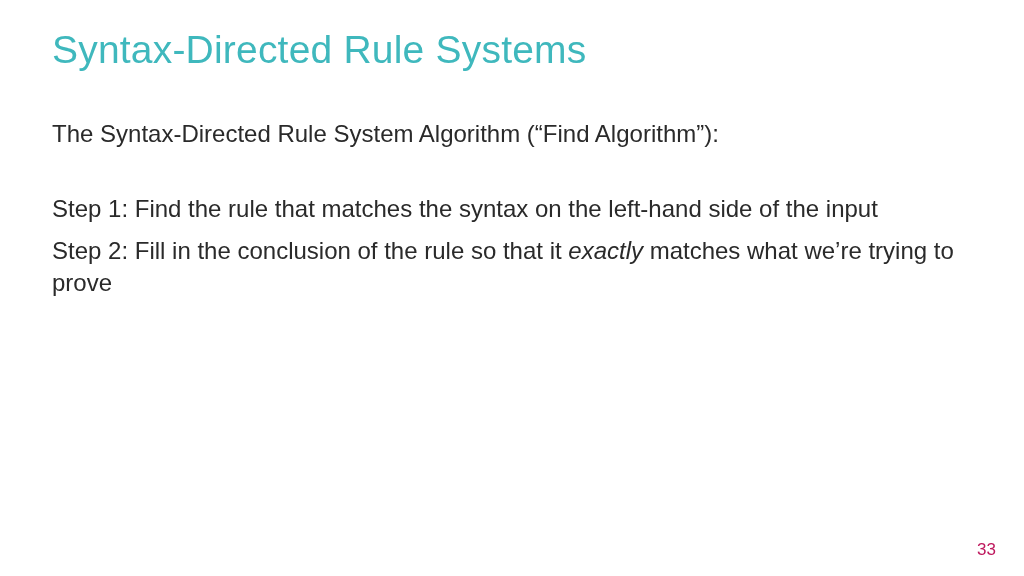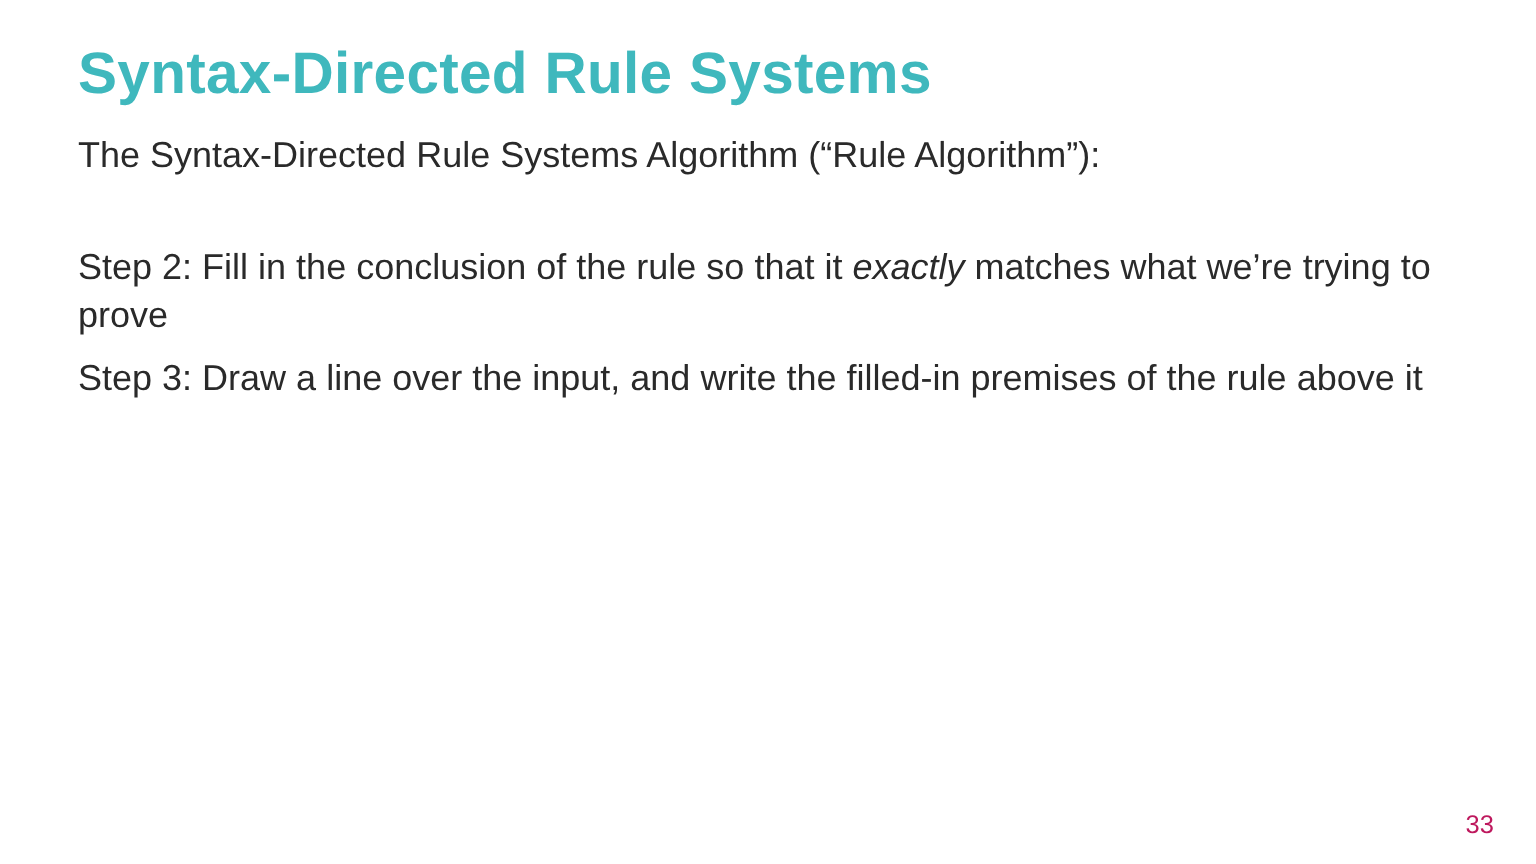--- a/index.html
+++ b/index.html
@@ -16,23 +16,23 @@
       color: #333333;
     }
     .slide {
       width: 100%;
       height: 100%;
       padding: 28px 52px 0 52px;
       position: relative;
     }
     .title {
       font-size: 39px;
-      font-weight: 700;
+      font-weight: 400;
       color: #3fb8bd;
-      margin-bottom: 16px;
+      margin-bottom: 46px;
       letter-spacing: 0.2px;
     }
     .intro {
       font-size: 24px;
       font-weight: 400;
       color: #2a2a2a;
       margin-bottom: 44px;
       line-height: 1.3;
     }
     .step {
@@ -53,28 +53,28 @@
       font-size: 17px;
       color: #be185d;
     }
   </style>
 </head>
 <body>
 
 <div class="slide">
   <h1 class="title">Syntax-Directed Rule Systems</h1>
 
-  <p class="intro">The Syntax-Directed Rule Systems Algorithm (“Rule Algorithm”):</p>
+  <p class="intro">The Syntax-Directed Rule System Algorithm (“Find Algorithm”):</p>
 
+  <p class="step">
+    <span>Step 1:</span>
+    <span>Find the rule that matches the syntax on the left-hand side of the input</span>
+  </p>
 
   <p class="step">
     <span>Step 2:</span>
     <span>Fill in the conclusion of the rule so that it </span><em>exactly</em><span> matches what we’re trying to prove</span>
   </p>
 
-  <p class="step">
-    <span>Step 3:</span>
-    <span>Draw a line over the input, and write the filled-in premises of the rule above it</span>
-  </p>
 
 
   <div class="page-number">33</div>
 </div>
 
 </body></html>

